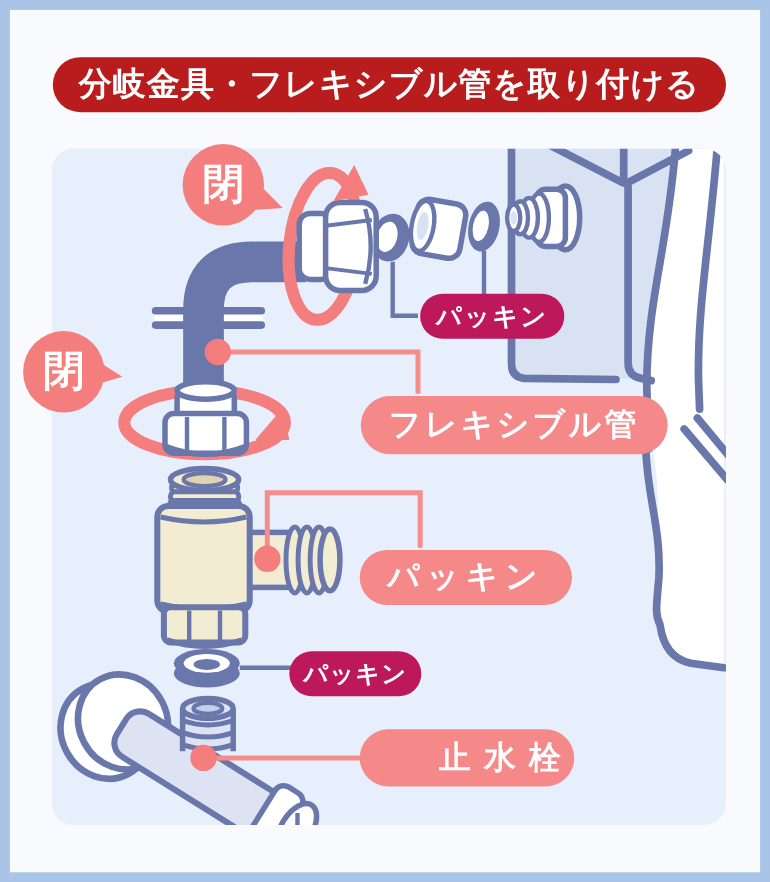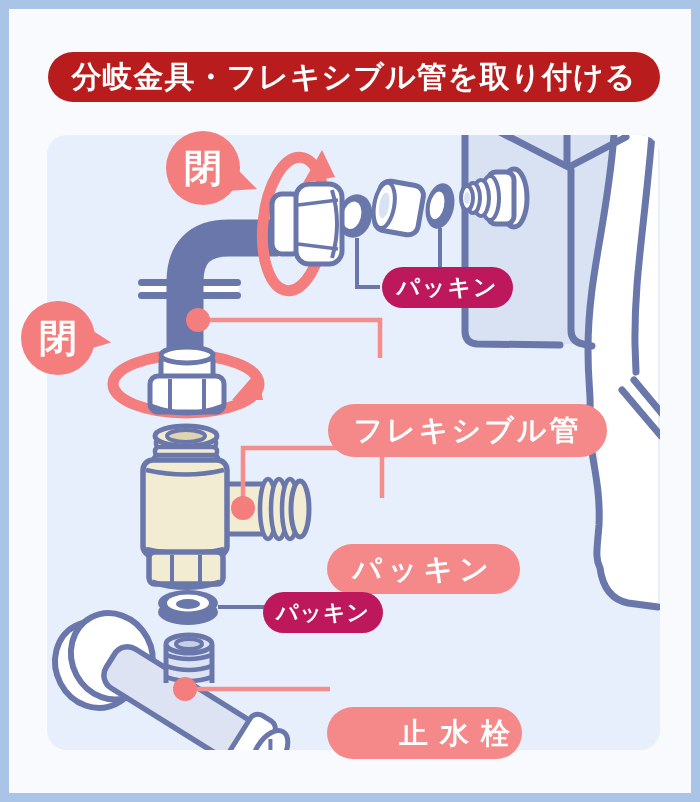--- a/index.html
+++ b/index.html
@@ -15,21 +15,21 @@
     font-size:30px;line-height:50px;text-align:center;letter-spacing:1px;
   }
   .panel{
     position:absolute;left:47px;top:135px;width:613px;height:615px;
     background:#e7effc;border-radius:20px;overflow:hidden;z-index:1;
   }
   .panel svg{position:absolute;left:0;top:0;}
   .callout{
     position:absolute;z-index:12;color:#fff;font-weight:bold;text-align:center;
   }
-  .pink{background:#f58888;margin-top:44px;}
+  .pink{background:#f58888;}
   .navy{background:#be185d;}
   .co-packing-top{left:382px;top:267px;width:131px;height:41px;border-radius:21px;font-size:23px;line-height:41px;letter-spacing:2px;}
   .co-flex{left:328px;top:360px;width:279px;height:53px;border-radius:27px;font-size:29px;line-height:53px;letter-spacing:3px;}
   .co-branch{left:327px;top:500px;width:193px;height:50px;border-radius:25px;font-size:29px;line-height:50px;letter-spacing:6px;}
   .co-packing-bot{left:263px;top:592px;width:120px;height:41px;border-radius:21px;font-size:22px;line-height:41px;letter-spacing:1px;}
   .co-stop{left:327px;top:663px;width:195px;height:52px;border-radius:26px;font-size:29px;line-height:52px;letter-spacing:12px;text-indent:12px;text-align:right;}
   .bubble{
     position:absolute;width:74px;height:74px;border-radius:50%;background:#f47d7d;
     z-index:14;color:#fff;font-weight:bold;font-size:38px;line-height:74px;text-align:center;
   }

